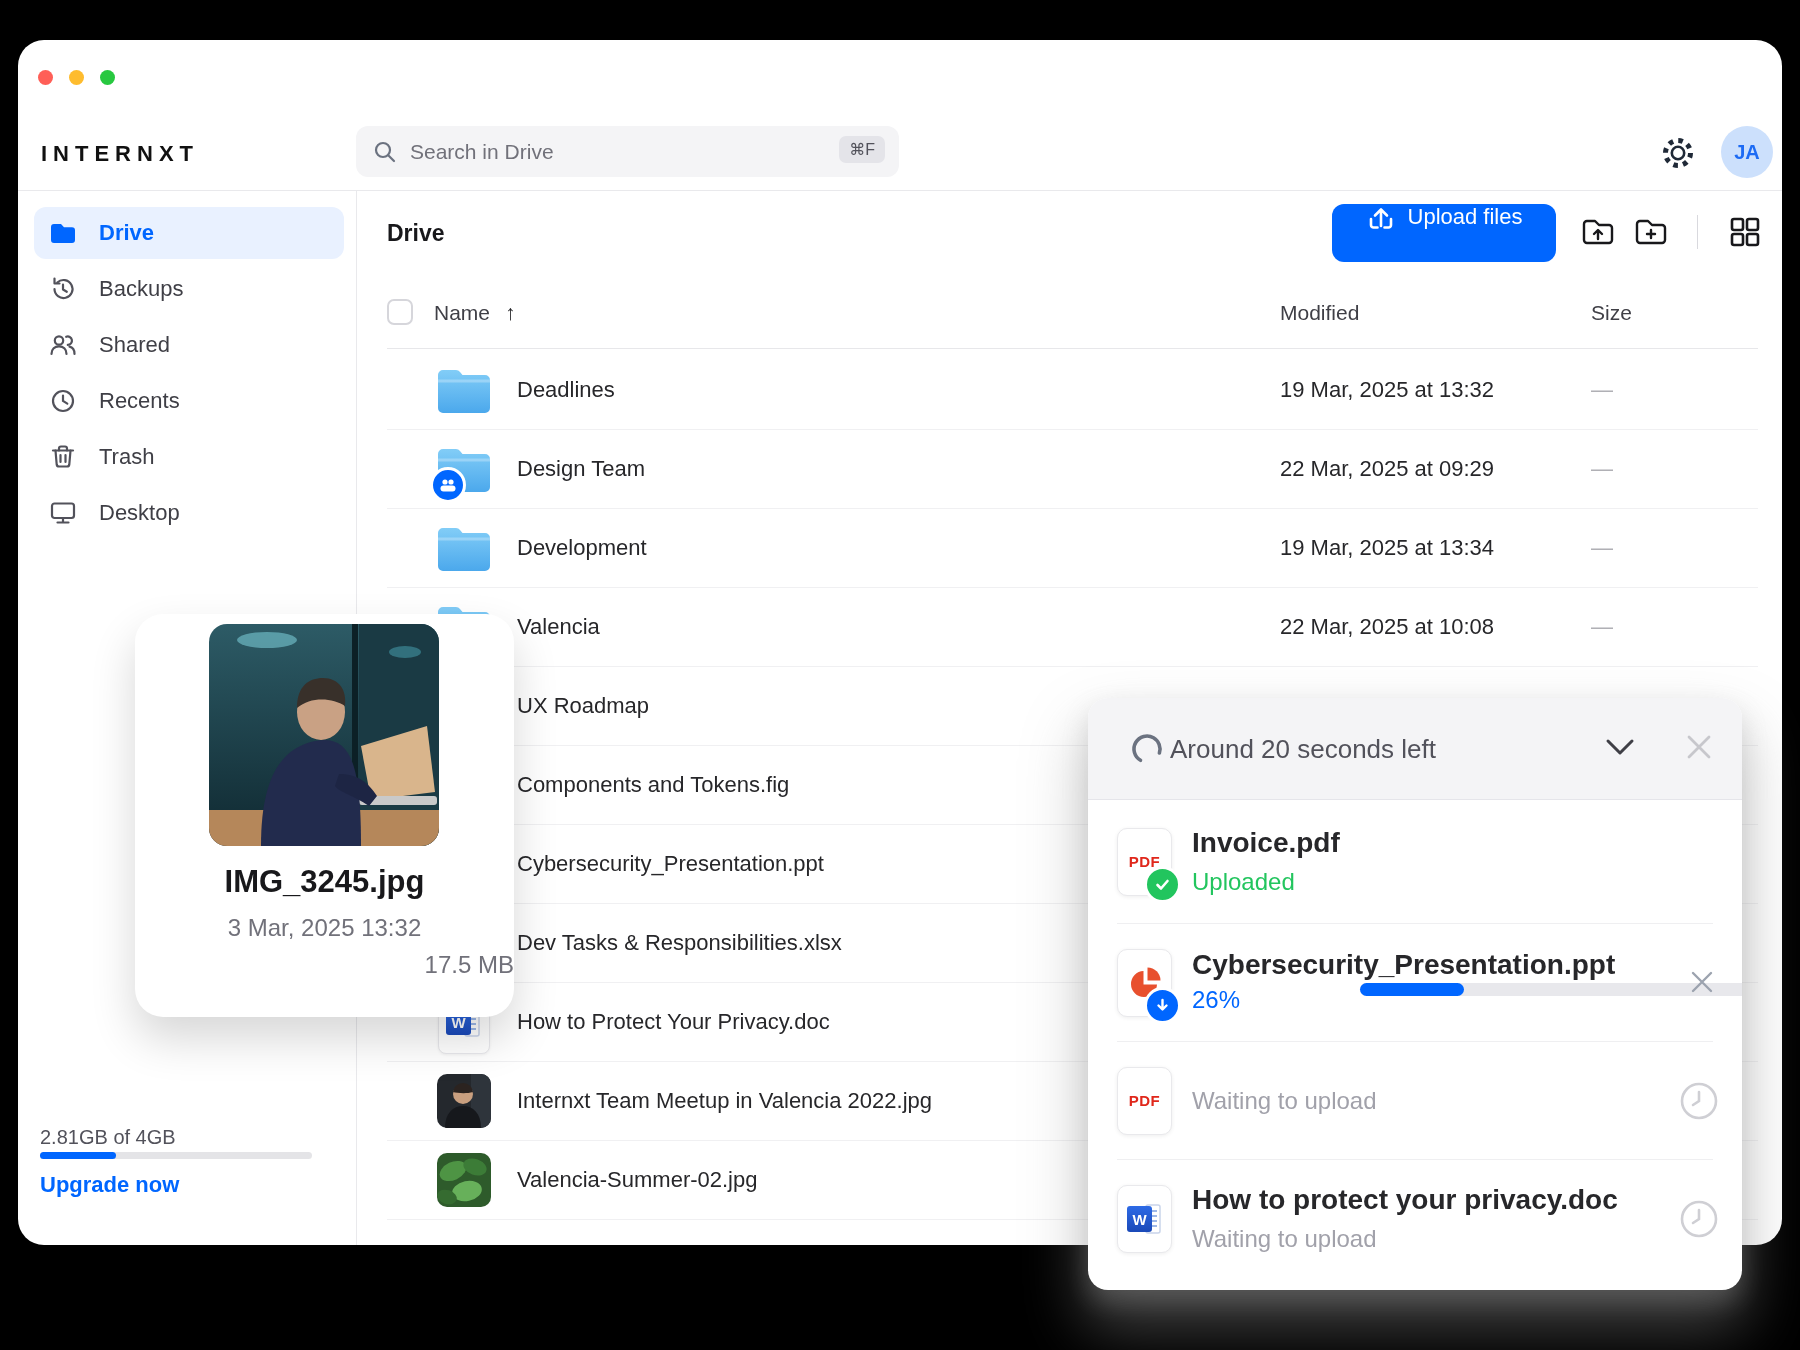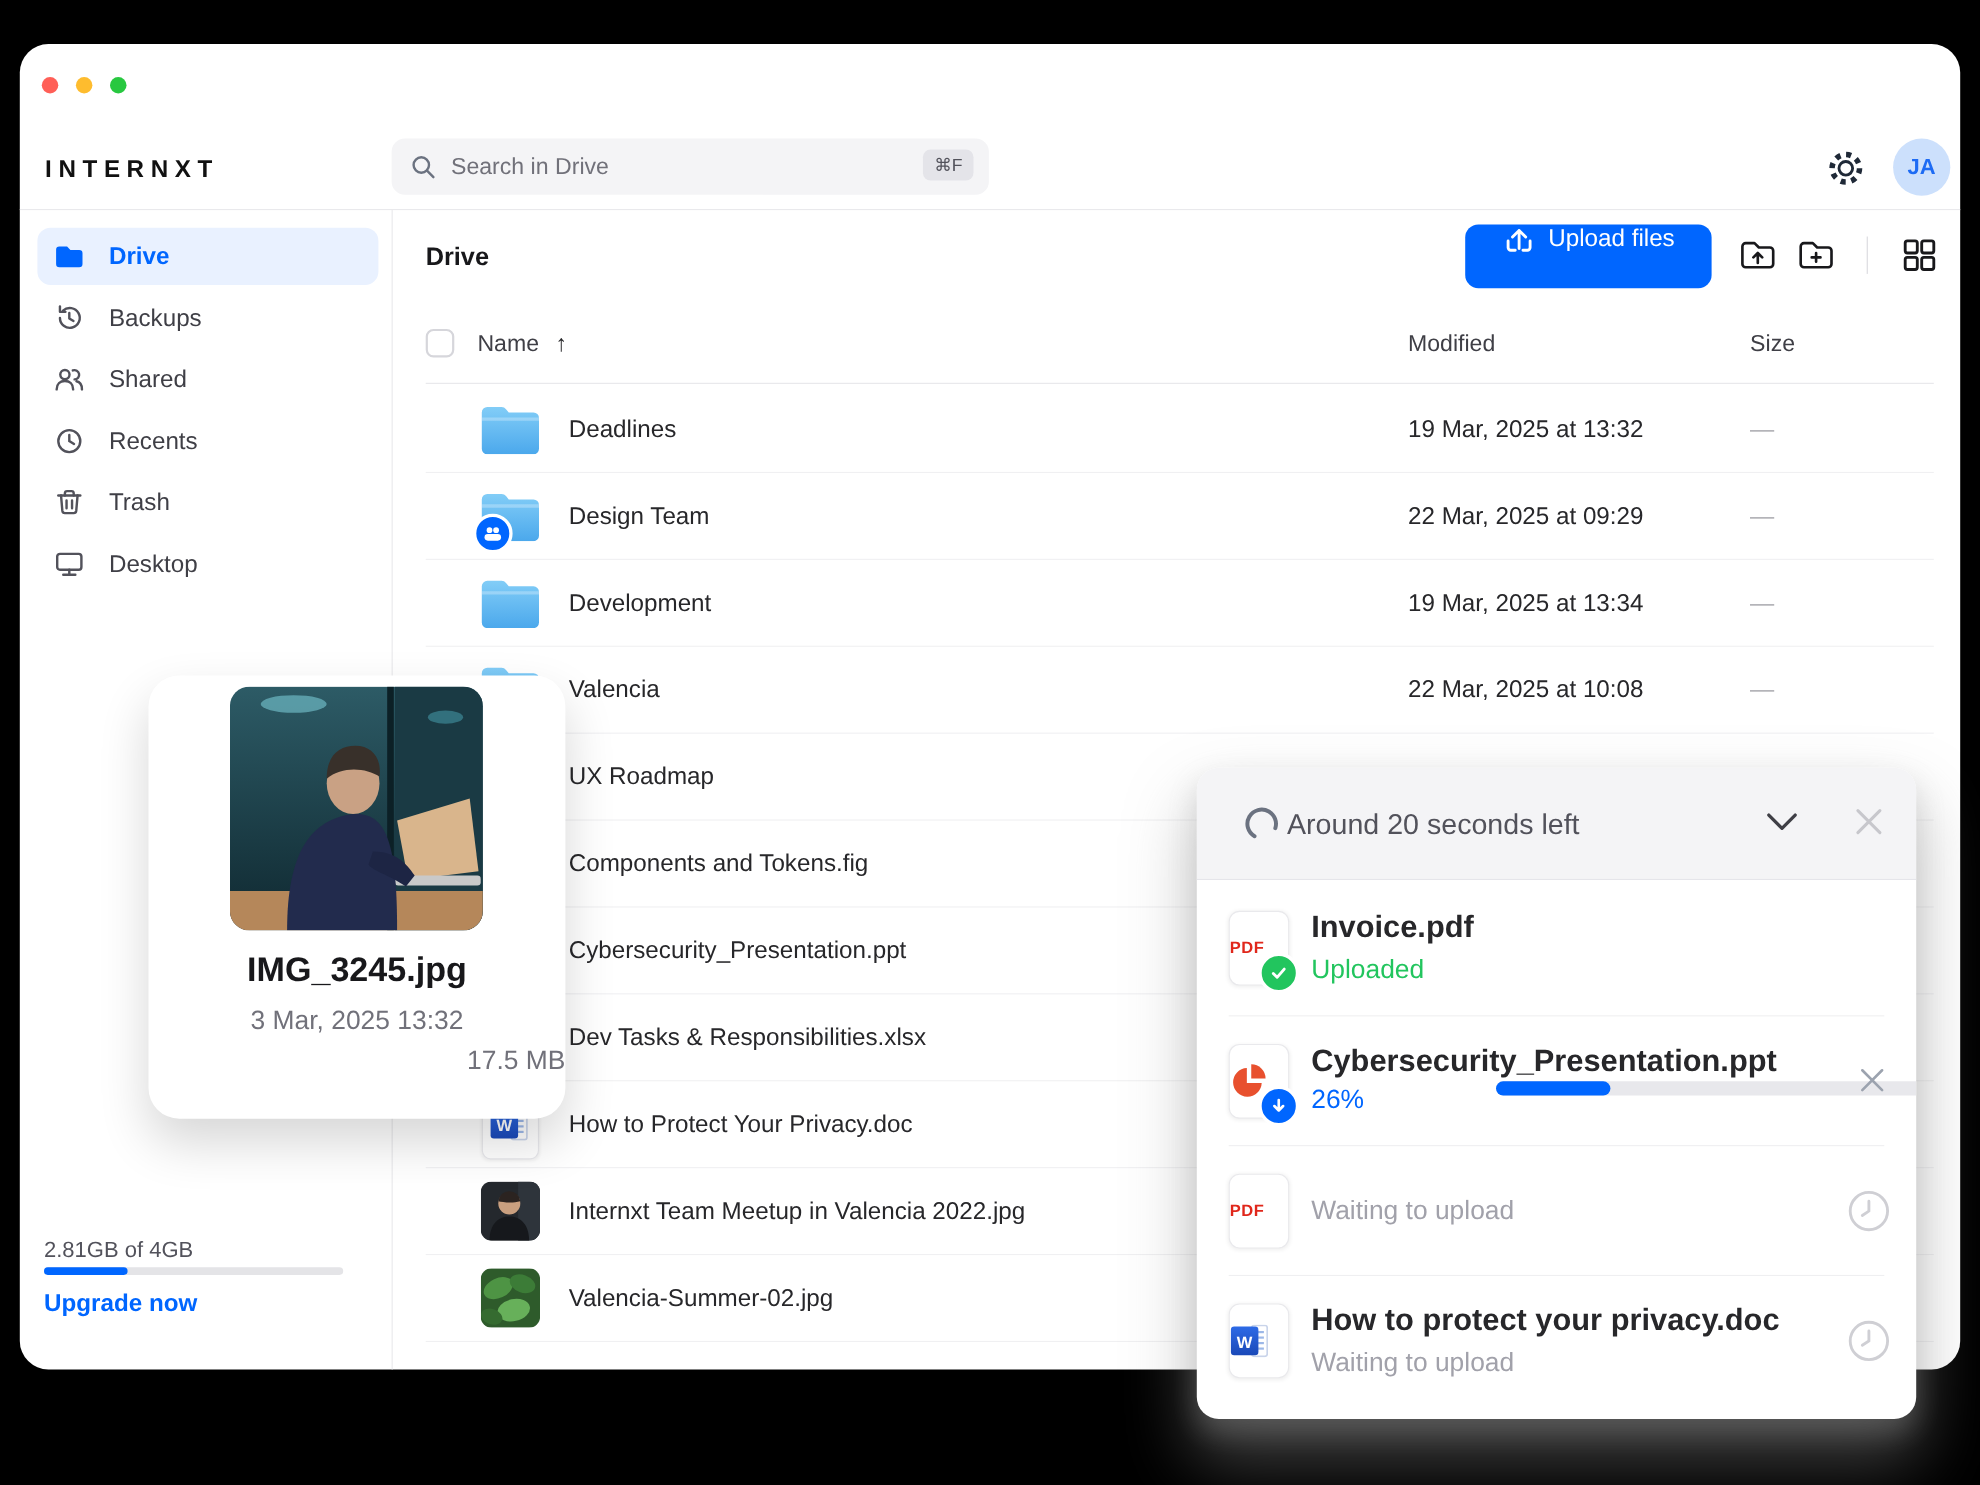--- a/index.html
+++ b/index.html
@@ -48,21 +48,21 @@
   #pcard .photo{position:absolute;left:74px;top:10px;width:230px;height:222px;border-radius:18px;overflow:hidden;}
   #pcard .fn{position:absolute;left:0;top:250px;width:100%;text-align:center;font-size:31px;font-weight:600;color:#18181B;}
   #pcard .dt{position:absolute;left:0;top:300px;width:100%;text-align:center;font-size:24px;color:#71717A;}
   #pcard .fsz{position:absolute;left:0;top:337px;width:100%;text-align:right;font-size:24px;color:#71717A;}
   
   #upanel{left:1088px;top:698px;width:654px;height:592px;background:#fff;border-radius:20px;z-index:6;overflow:hidden;
     box-shadow:0 34px 60px 6px rgba(140,140,140,.45),0 12px 24px rgba(170,170,170,.3);}
   #up-head{position:absolute;left:0;top:0;width:100%;height:102px;background:#F4F4F6;border-bottom:1px solid #E5E5EA;box-sizing:border-box;}
   #up-head .txt{position:absolute;left:82px;top:36px;font-size:26px;color:#52525B;}
   .upitem{position:absolute;left:0;width:654px;display:flex;align-items:center;padding-left:29px;box-sizing:border-box;}
-  .upitem .tile{width:53px;height:66px;background:#fff;border:1px solid #E9E9EC;border-radius:10px;position:relative;display:flex;align-items:center;justify-content:flex-start;box-shadow:0 1px 4px rgba(0,0,0,.07);flex:0 0 auto;}
+  .upitem .tile{width:53px;height:66px;background:#fff;border:1px solid #E9E9EC;border-radius:10px;position:relative;display:flex;align-items:center;justify-content:center;box-shadow:0 1px 4px rgba(0,0,0,.07);flex:0 0 auto;}
   .upitem .txtcol{margin-left:20px;display:flex;flex-direction:column;gap:9px;}
   .upitem .t1{font-size:28px;font-weight:600;color:#27272A;white-space:nowrap;}
   .upitem .t2{font-size:24px;color:#A1A1AA;}
   .t2.ok{color:#22C55E;}
   .t2.pct{color:#0066FF;}
   .updiv{position:absolute;left:29px;width:596px;height:1px;background:#EFEFF1;}
   .cornerbadge{position:absolute;right:-10px;bottom:-8px;width:31px;height:31px;border-radius:50%;display:flex;align-items:center;justify-content:center;}
   .statusclock{position:absolute;right:22px;top:50%;transform:translateY(-50%);}
   .pdf-label{font-size:15px;font-weight:800;color:#E0271B;letter-spacing:.5px;}
   #progress-track{position:absolute;left:168px;top:-7px;width:400px;height:13px;border-radius:7px;background:#E8E8EC;}

